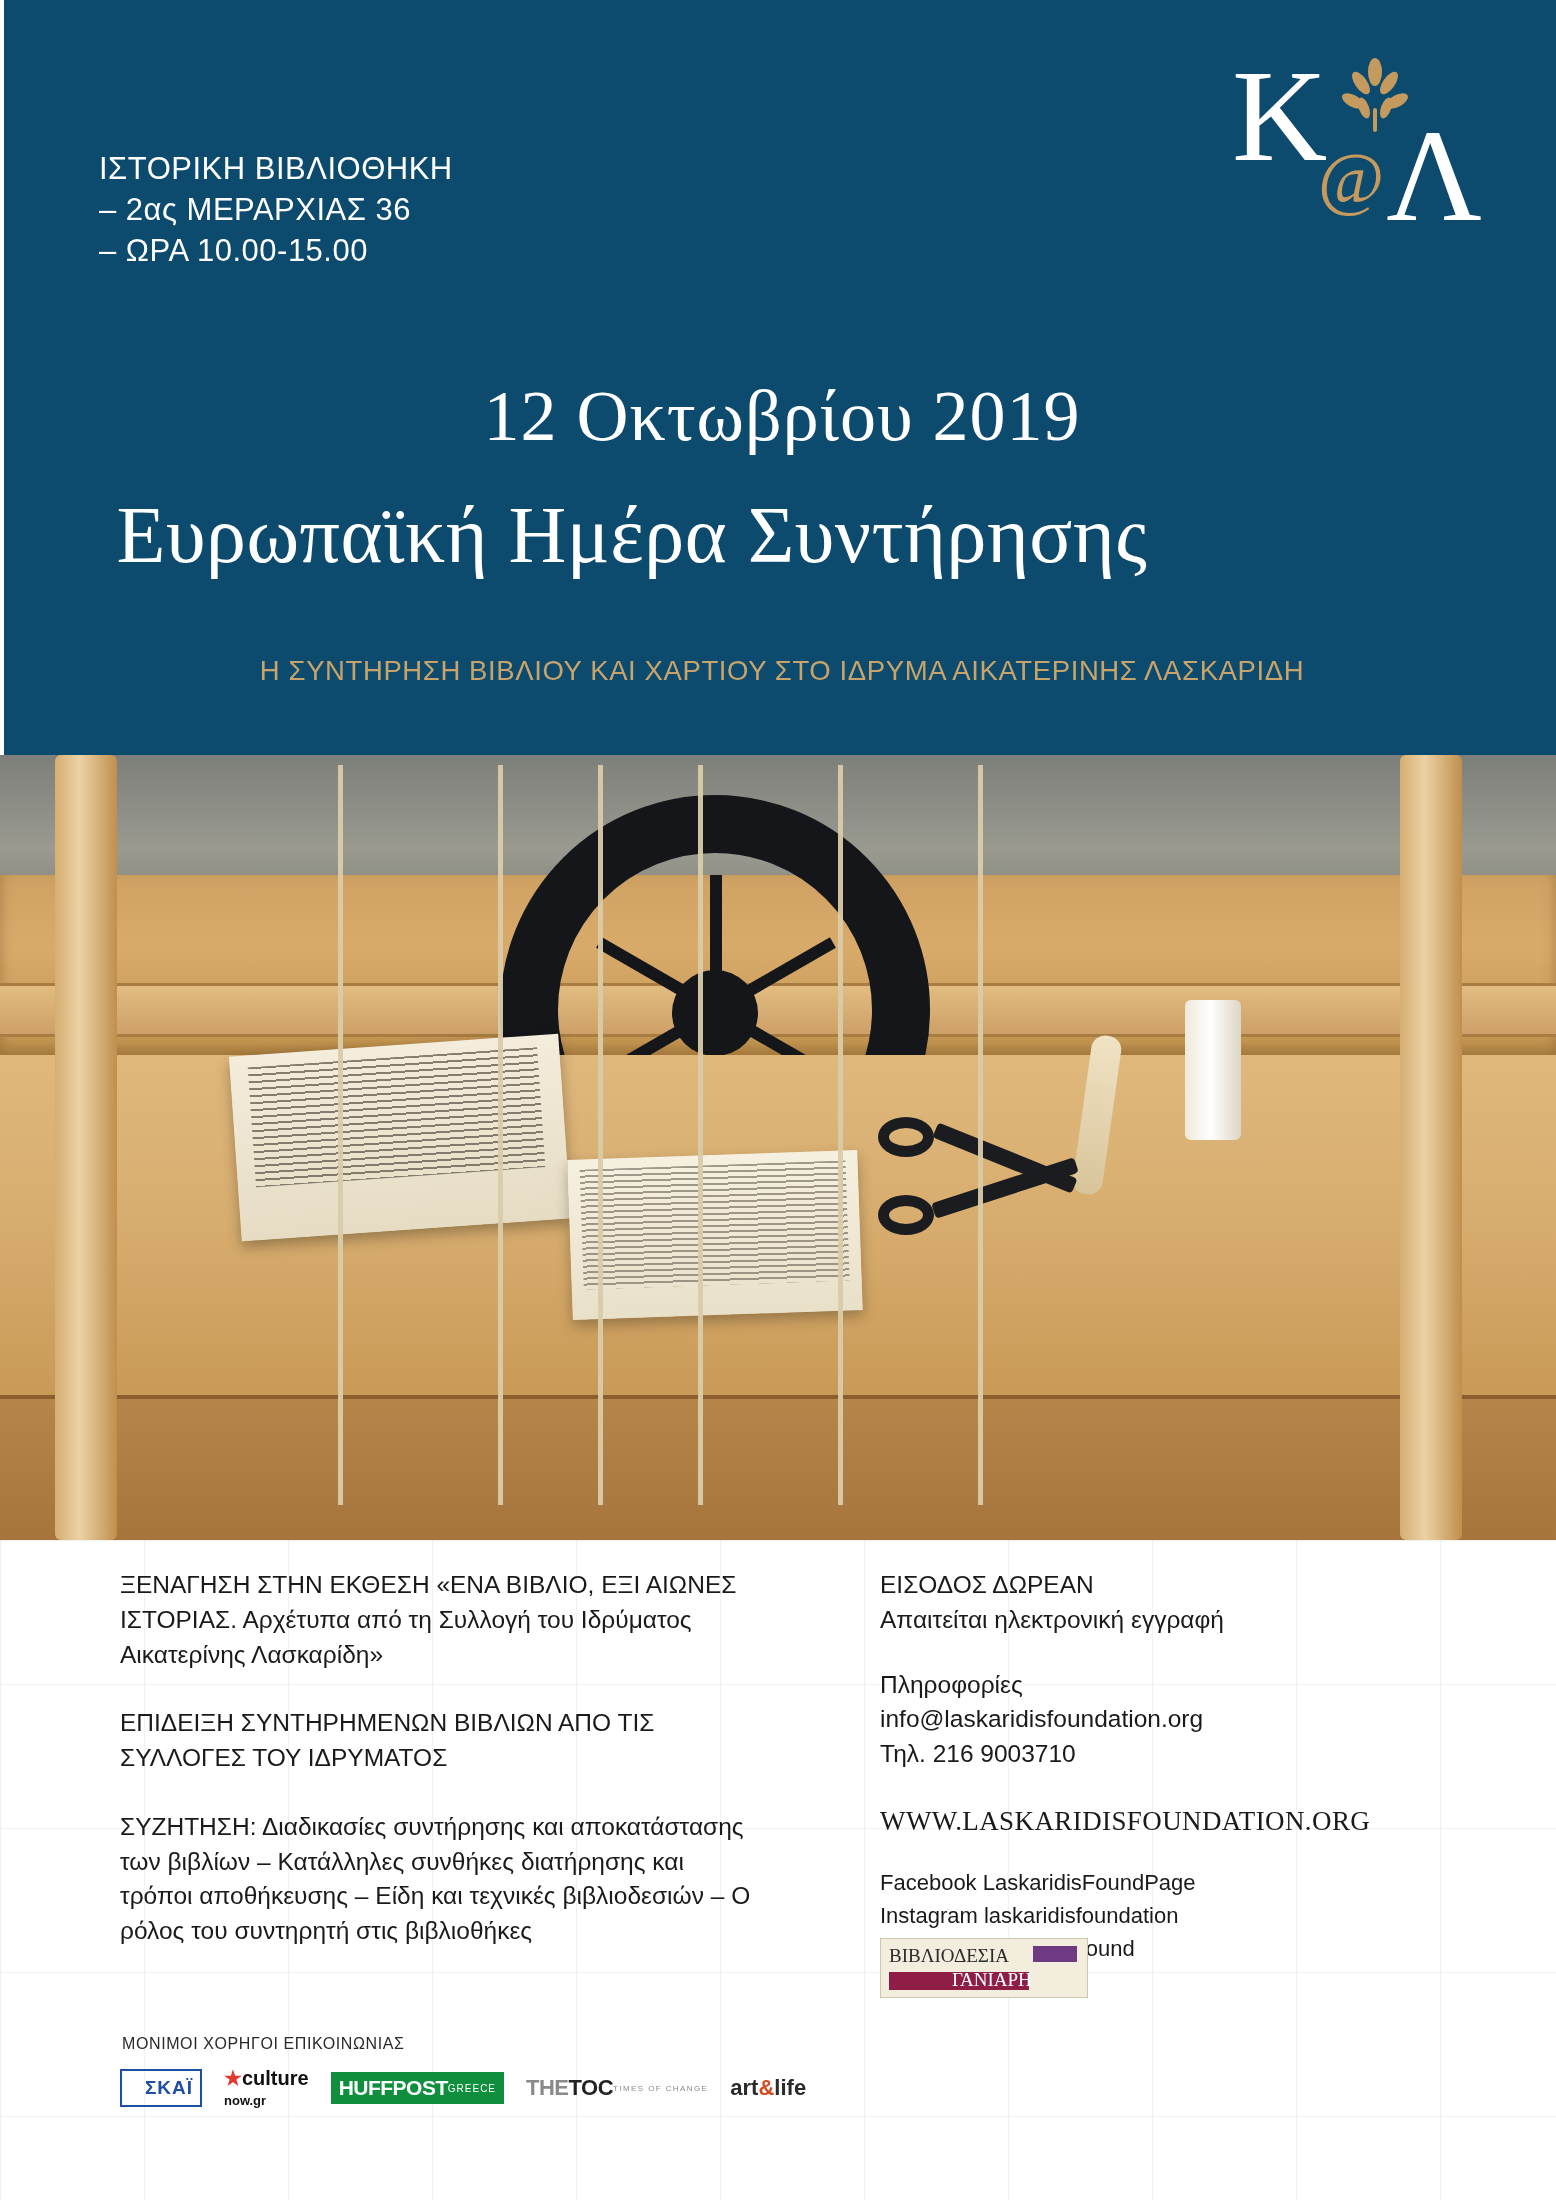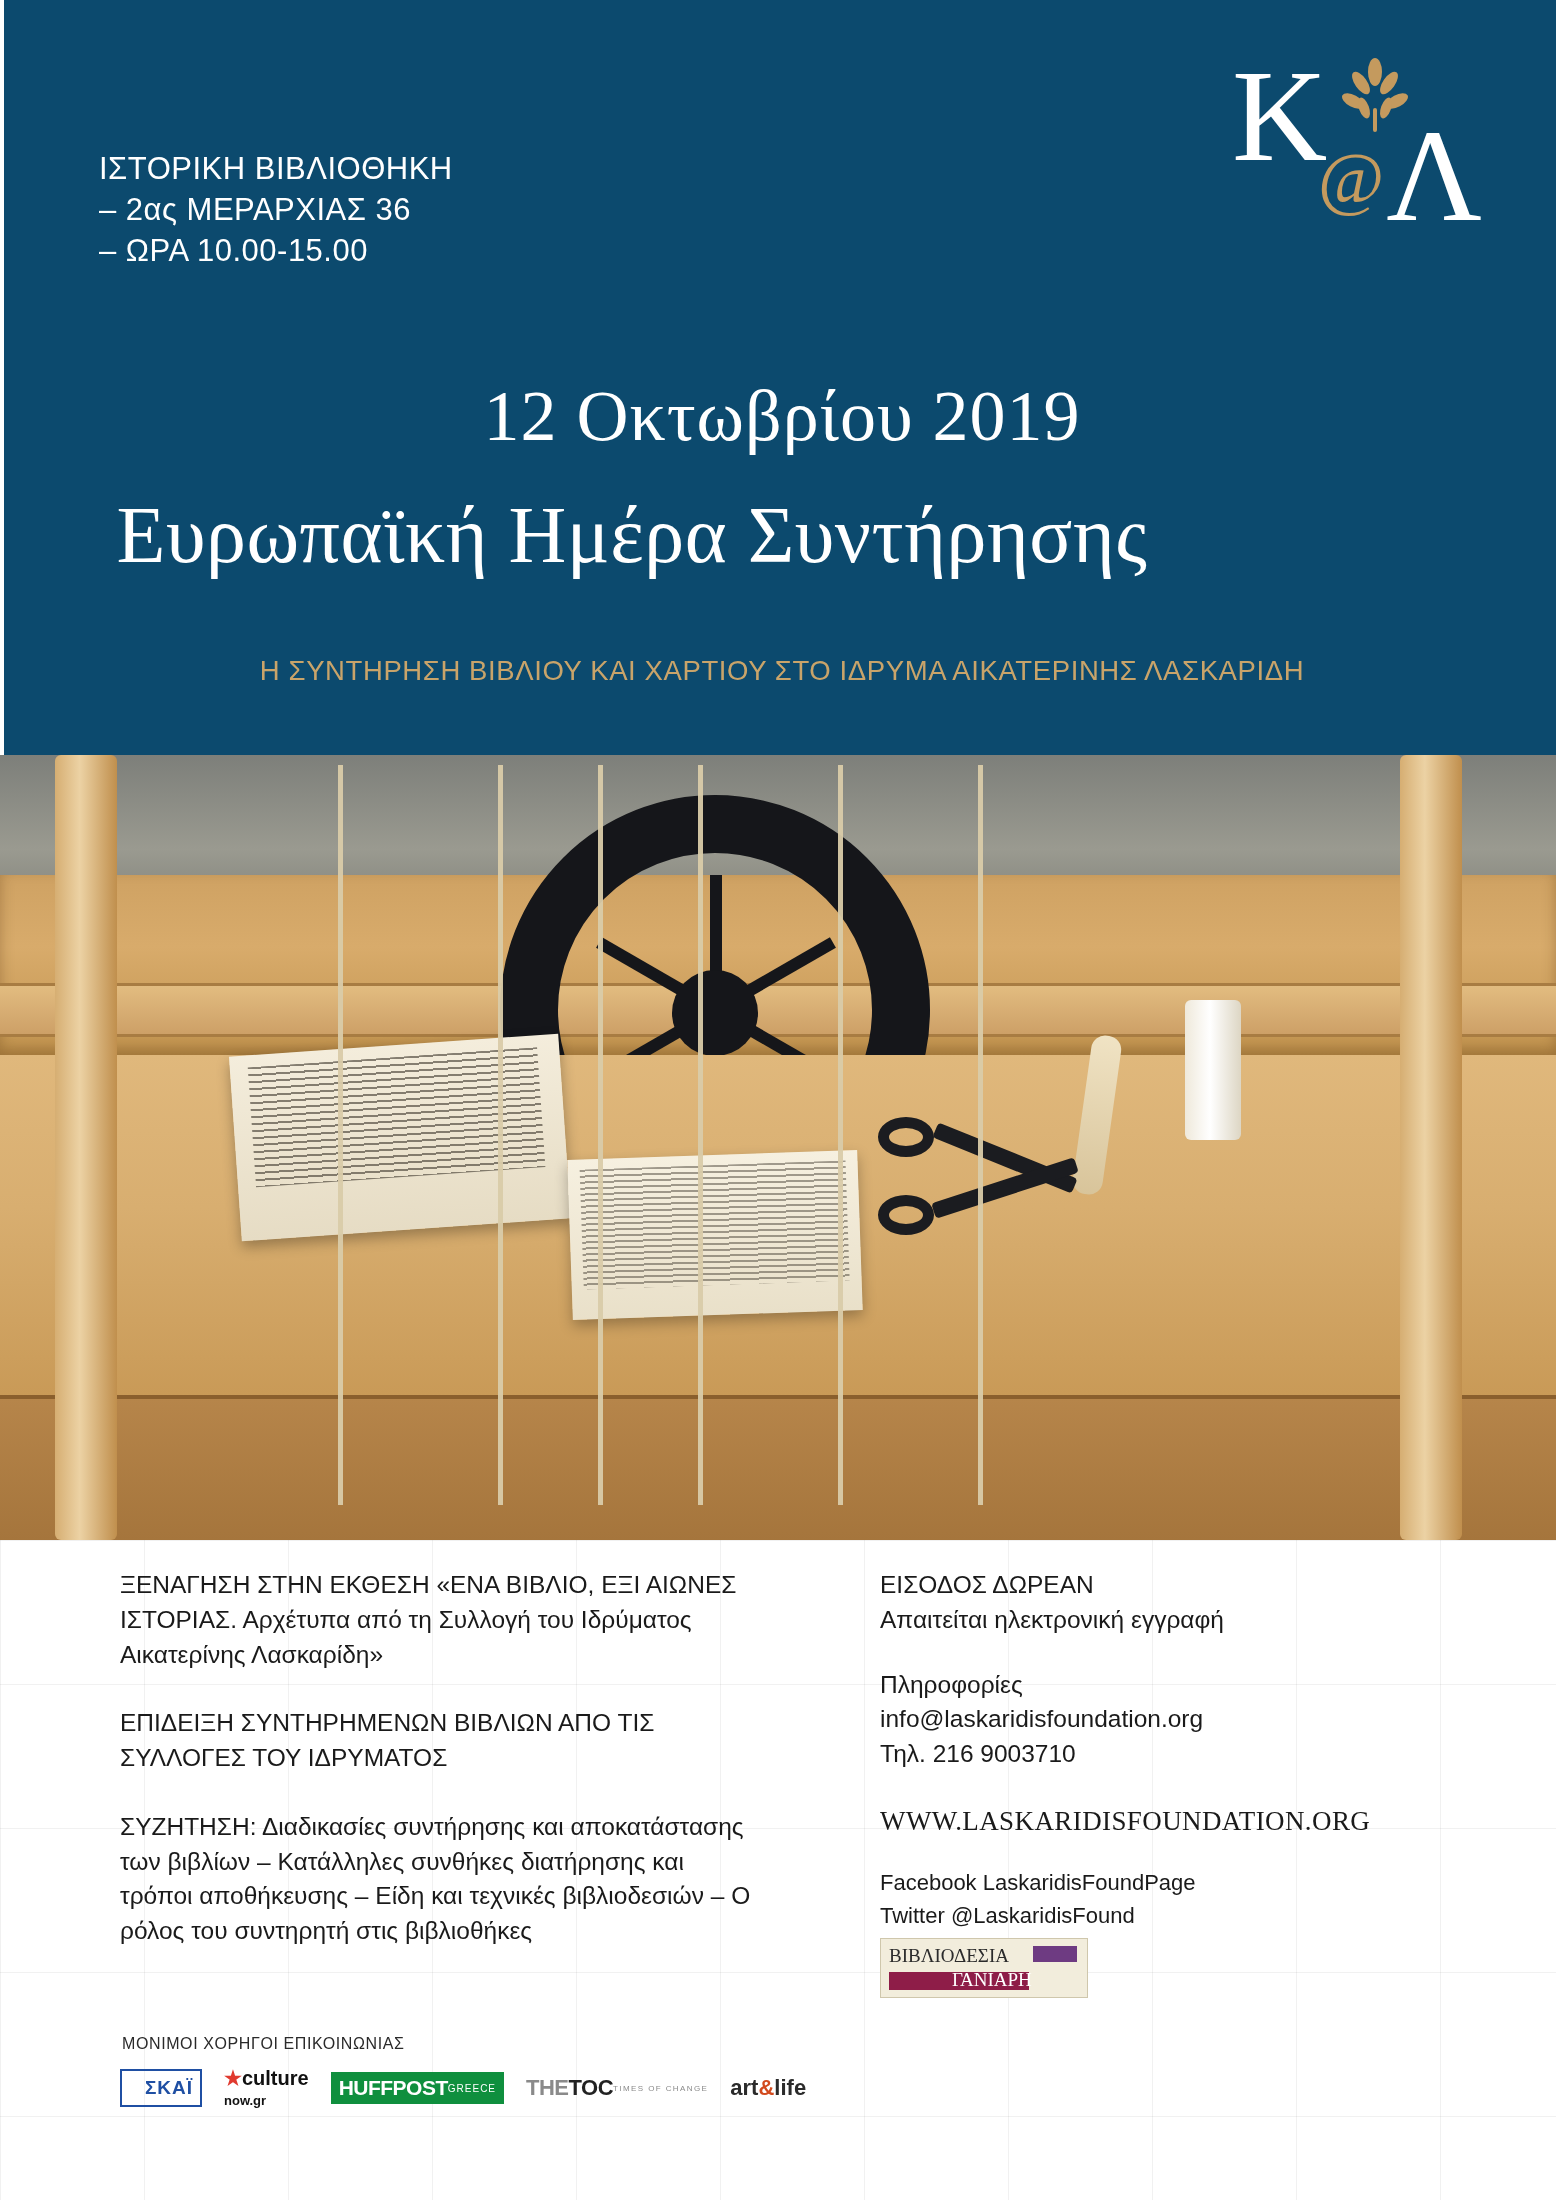--- a/index.html
+++ b/index.html
@@ -413,20 +413,21 @@
         <span>Απαιτείται ηλεκτρονική εγγραφή</span>
       </p>
       <p>
         <span>Πληροφορίες</span><br>
         <span>info@laskaridisfoundation.org</span><br>
         <span>Τηλ. 216 9003710</span>
       </p>
       <div class="web">WWW.LASKARIDISFOUNDATION.ORG</div>
       <div class="social">
         <div>Facebook LaskaridisFoundPage</div>
+        <div>Instagram laskaridisfoundation</div>
         <div>Twitter @LaskaridisFound</div>
       </div>
     </div>
 
     <div class="bibliodesia">
       <span class="sw1"></span>
       <span class="sw2"></span>
       <div class="t1">ΒΙΒΛΙΟΔΕΣΙΑ</div>
       <div class="t2">ΓΑΝΙΑΡΗ</div>
     </div>

